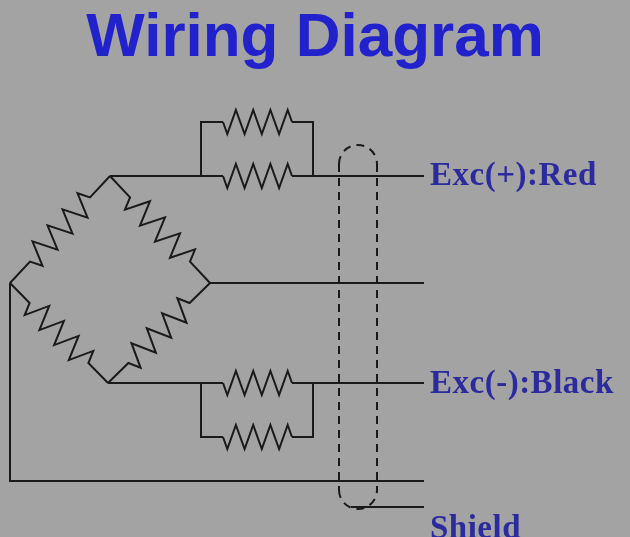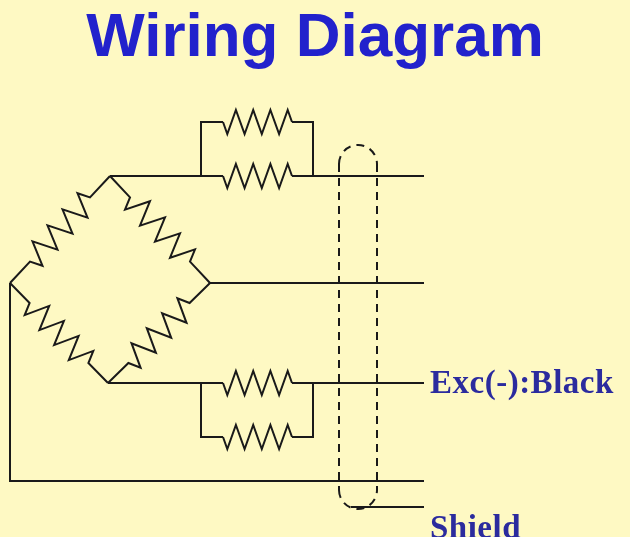--- a/index.html
+++ b/index.html
@@ -4,21 +4,21 @@
 <style>
   html, body {
     margin: 0;
     padding: 0;
     background: #ffffff;
   }
   .stage {
     position: relative;
     width: 630px;
     height: 537px;
-    background: #fef9c3;
+    background: #a3a3a3;
     overflow: hidden;
     font-family: "Liberation Sans", sans-serif;
   }
   .title {
     position: absolute;
     top: 2px;
     left: 0;
     width: 630px;
     text-align: center;
     font-family: "Liberation Sans", "DejaVu Sans", sans-serif;
@@ -92,16 +92,17 @@
     <polyline class="wire" points="223.0,437.0 227.3,449.0 235.9,425.0 244.6,449.0 253.2,425.0 261.8,449.0 270.4,425.0 279.1,449.0 287.7,425.0 292.0,437.0"></polyline>
 
     <g>
       <polyline class="wire" points="110.0,176.0 90.0,197.4 77.5,193.2 87.5,217.6 62.5,209.3 72.5,233.7 47.5,225.3 57.5,249.7 32.5,241.4 42.5,265.8 30.0,261.6 10.0,283.0"></polyline>
       <polyline class="wire" points="110.0,176.0 130.0,197.4 125.0,209.6 150.0,201.2 140.0,225.7 165.0,217.3 155.0,241.7 180.0,233.3 170.0,257.8 195.0,249.4 190.0,261.6 210.0,283.0"></polyline>
       <polyline class="wire" points="10.0,283.0 29.6,303.0 24.7,315.1 49.2,305.9 39.4,330.1 63.9,320.9 54.1,345.1 78.6,335.9 68.8,360.1 93.3,350.9 88.4,363.0 108.0,383.0"></polyline>
       <polyline class="wire" points="210.0,283.0 189.6,303.0 177.4,298.2 186.5,322.8 162.1,313.2 171.2,337.8 146.8,328.2 155.9,352.8 131.5,343.2 140.6,367.8 128.4,363.0 108.0,383.0"></polyline>
     </g>
   </svg>
 
+  <div class="lbl lbl-exc-pos">Exc(+):Red</div>
   <div class="lbl lbl-exc-neg">Exc(-):Black</div>
   <div class="lbl lbl-shield">Shield</div>
 
 </div>
 
 </body></html>

